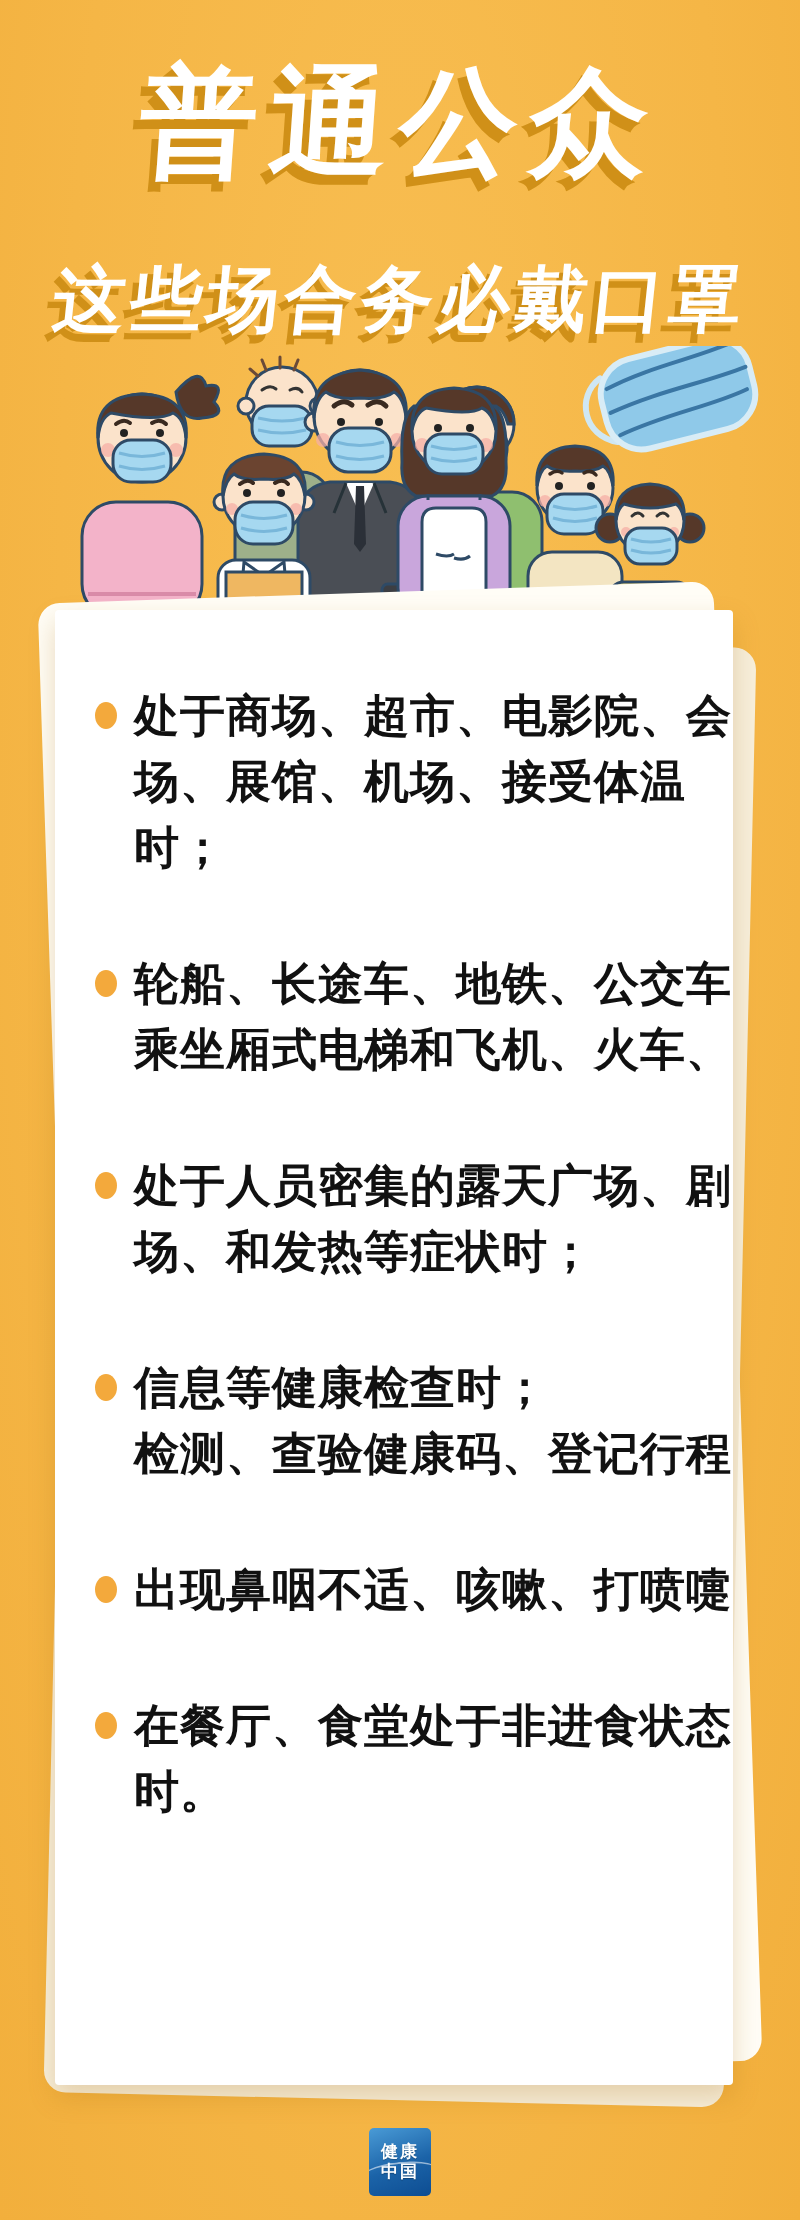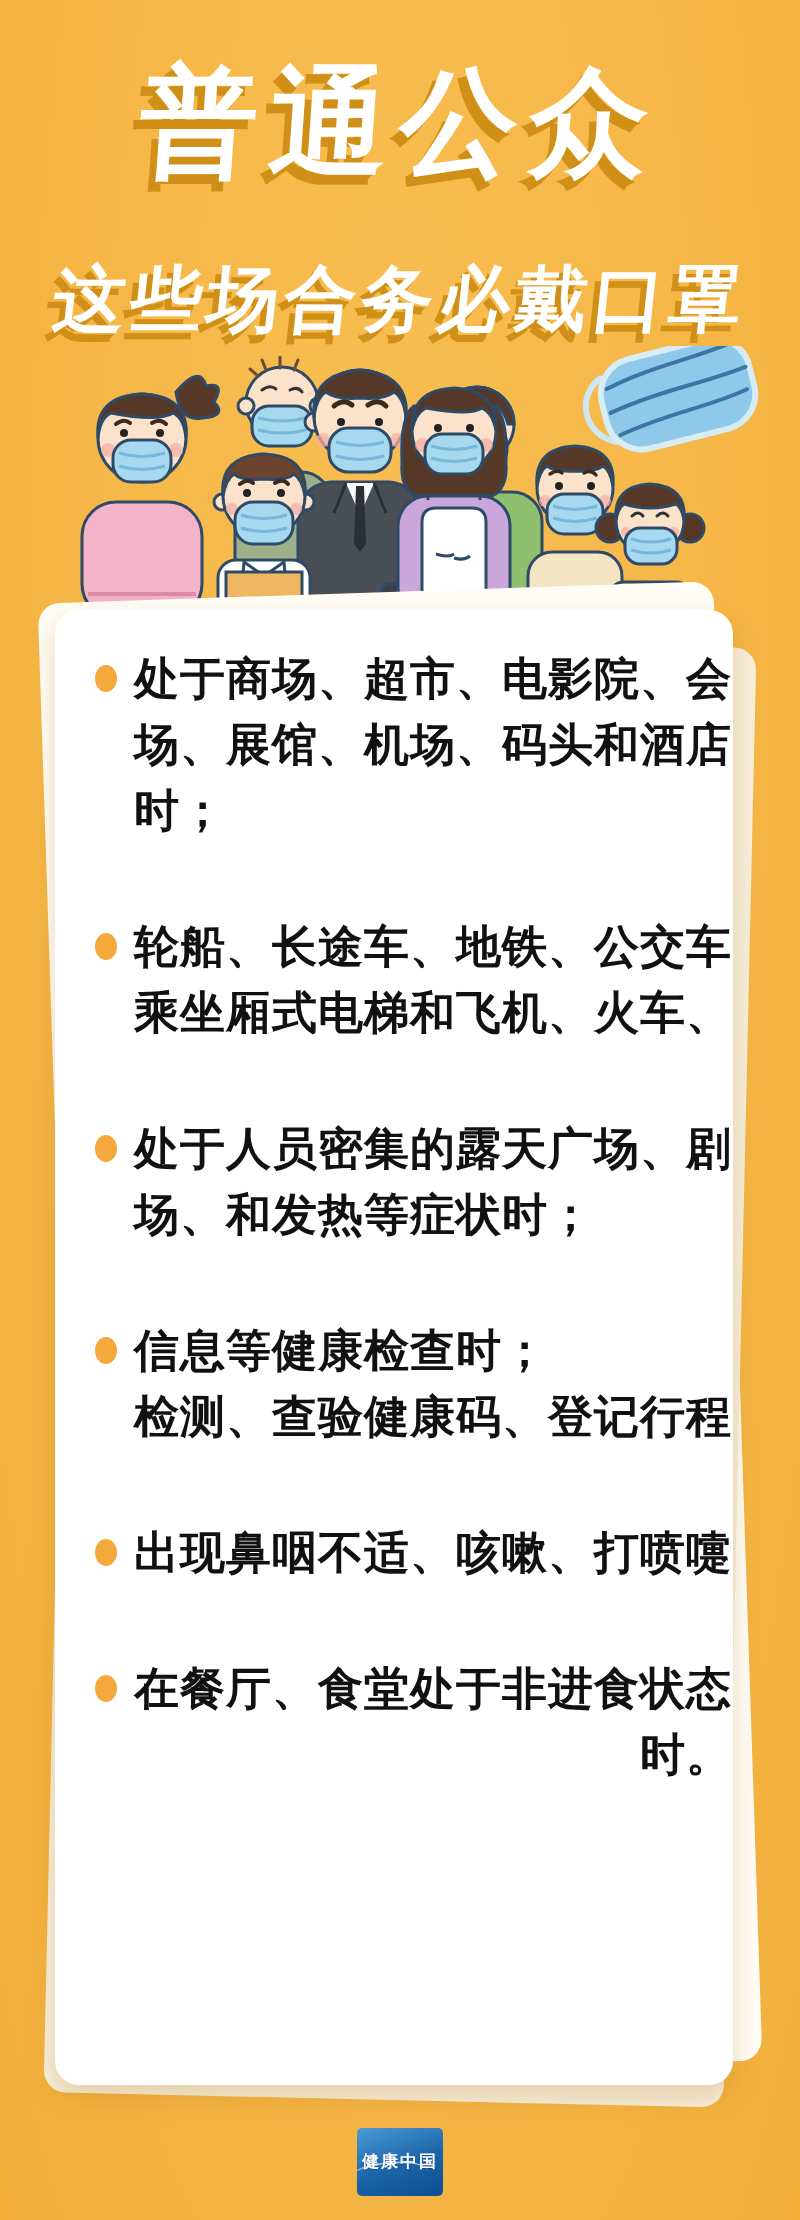--- a/index.html
+++ b/index.html
@@ -14,35 +14,35 @@
     font-size:72px;font-weight:900;color:#FFFFFF;letter-spacing:5px;
     transform:skewX(-6deg);text-shadow:-6px 9px 0 #D09018;white-space:nowrap;}
   
   .illus{position:absolute;left:30px;top:346px;width:740px;height:272px;z-index:1;}
   
   .card-back1{position:absolute;left:62px;top:592px;width:676px;height:1480px;
     background:#FFFDF6;border-radius:22px;transform:rotate(-1.9deg);z-index:2;}
   .card-back2{position:absolute;left:60px;top:640px;width:680px;height:1460px;
     background:#F7EFDC;border-radius:22px;transform:rotate(1.3deg);z-index:2;}
   .card{position:absolute;left:55px;top:610px;width:678px;height:1475px;
-    background:#FFFFFF;border-radius:24px;z-index:3;
+    background:#FFFFFF;border-radius:4px;z-index:3;
     box-shadow:0 12px 26px rgba(170,110,20,0.25);
-    padding:36px 28px 0 40px;box-sizing:border-box;}
+    padding:73px 28px 0 40px;box-sizing:border-box;}
   .bullet{display:flex;align-items:flex-start;margin-bottom:70px;}
-  .bullet:last-child{margin-bottom:0;text-align:right;}
+  .bullet:last-child{margin-bottom:0;}
   .dot{flex:0 0 auto;width:22px;height:27px;border-radius:50%;
     background:#F3A93C;margin:19px 17px 0 0;}
   .blines{flex:1 1 auto;}
   .bline{font-size:45px;line-height:66px;font-weight:700;color:#111111;
     letter-spacing:1px;white-space:nowrap;}
   
   .logo{position:absolute;left:50%;top:2128px;transform:translateX(-50%);
-    width:86px;height:68px;border-radius:5px;z-index:3;
+    width:62px;height:68px;border-radius:5px;z-index:3;
     background:linear-gradient(160deg,#4A9BD6 0%,#1B63A8 55%,#0D4D92 100%);
-    display:flex;flex-direction:row;align-items:center;justify-content:center;
+    display:flex;flex-direction:column;align-items:center;justify-content:center;
     overflow:hidden;}
   .logo::after{content:"";position:absolute;left:-10px;bottom:6px;width:82px;height:26px;
     border-top:2px solid rgba(255,255,255,0.55);border-radius:50%;transform:rotate(-6deg);}
   .logo span{color:#FFFFFF;font-weight:700;font-size:17px;line-height:20px;
     letter-spacing:2px;text-shadow:0 1px 1px rgba(0,0,0,0.25);}
   
   .oln{stroke:#2E4A66;stroke-width:3;}
   .hair{fill:#563829;}
   .skin{fill:#FBE3CB;}
   .fmask{fill:#A6D8F0;}
@@ -183,21 +183,21 @@
 
   <div class="card-back1"></div>
   <div class="card-back2"></div>
 
   <div class="card">
 
     <div class="bullet">
       <span class="dot"></span>
       <div class="blines">
         <div class="bline">处于商场、超市、电影院、会</div>
-        <div class="bline">场、展馆、机场、码头和酒店</div>
+        <div class="bline">场、展馆、机场、接受体温</div>
         <div class="bline">时；</div>
       </div>
     </div>
 
     <div class="bullet">
       <span class="dot"></span>
       <div class="blines">
         <div class="bline">轮船、长途车、地铁、公交车</div>
         <div class="bline">乘坐厢式电梯和飞机、火车、</div>
       </div>

